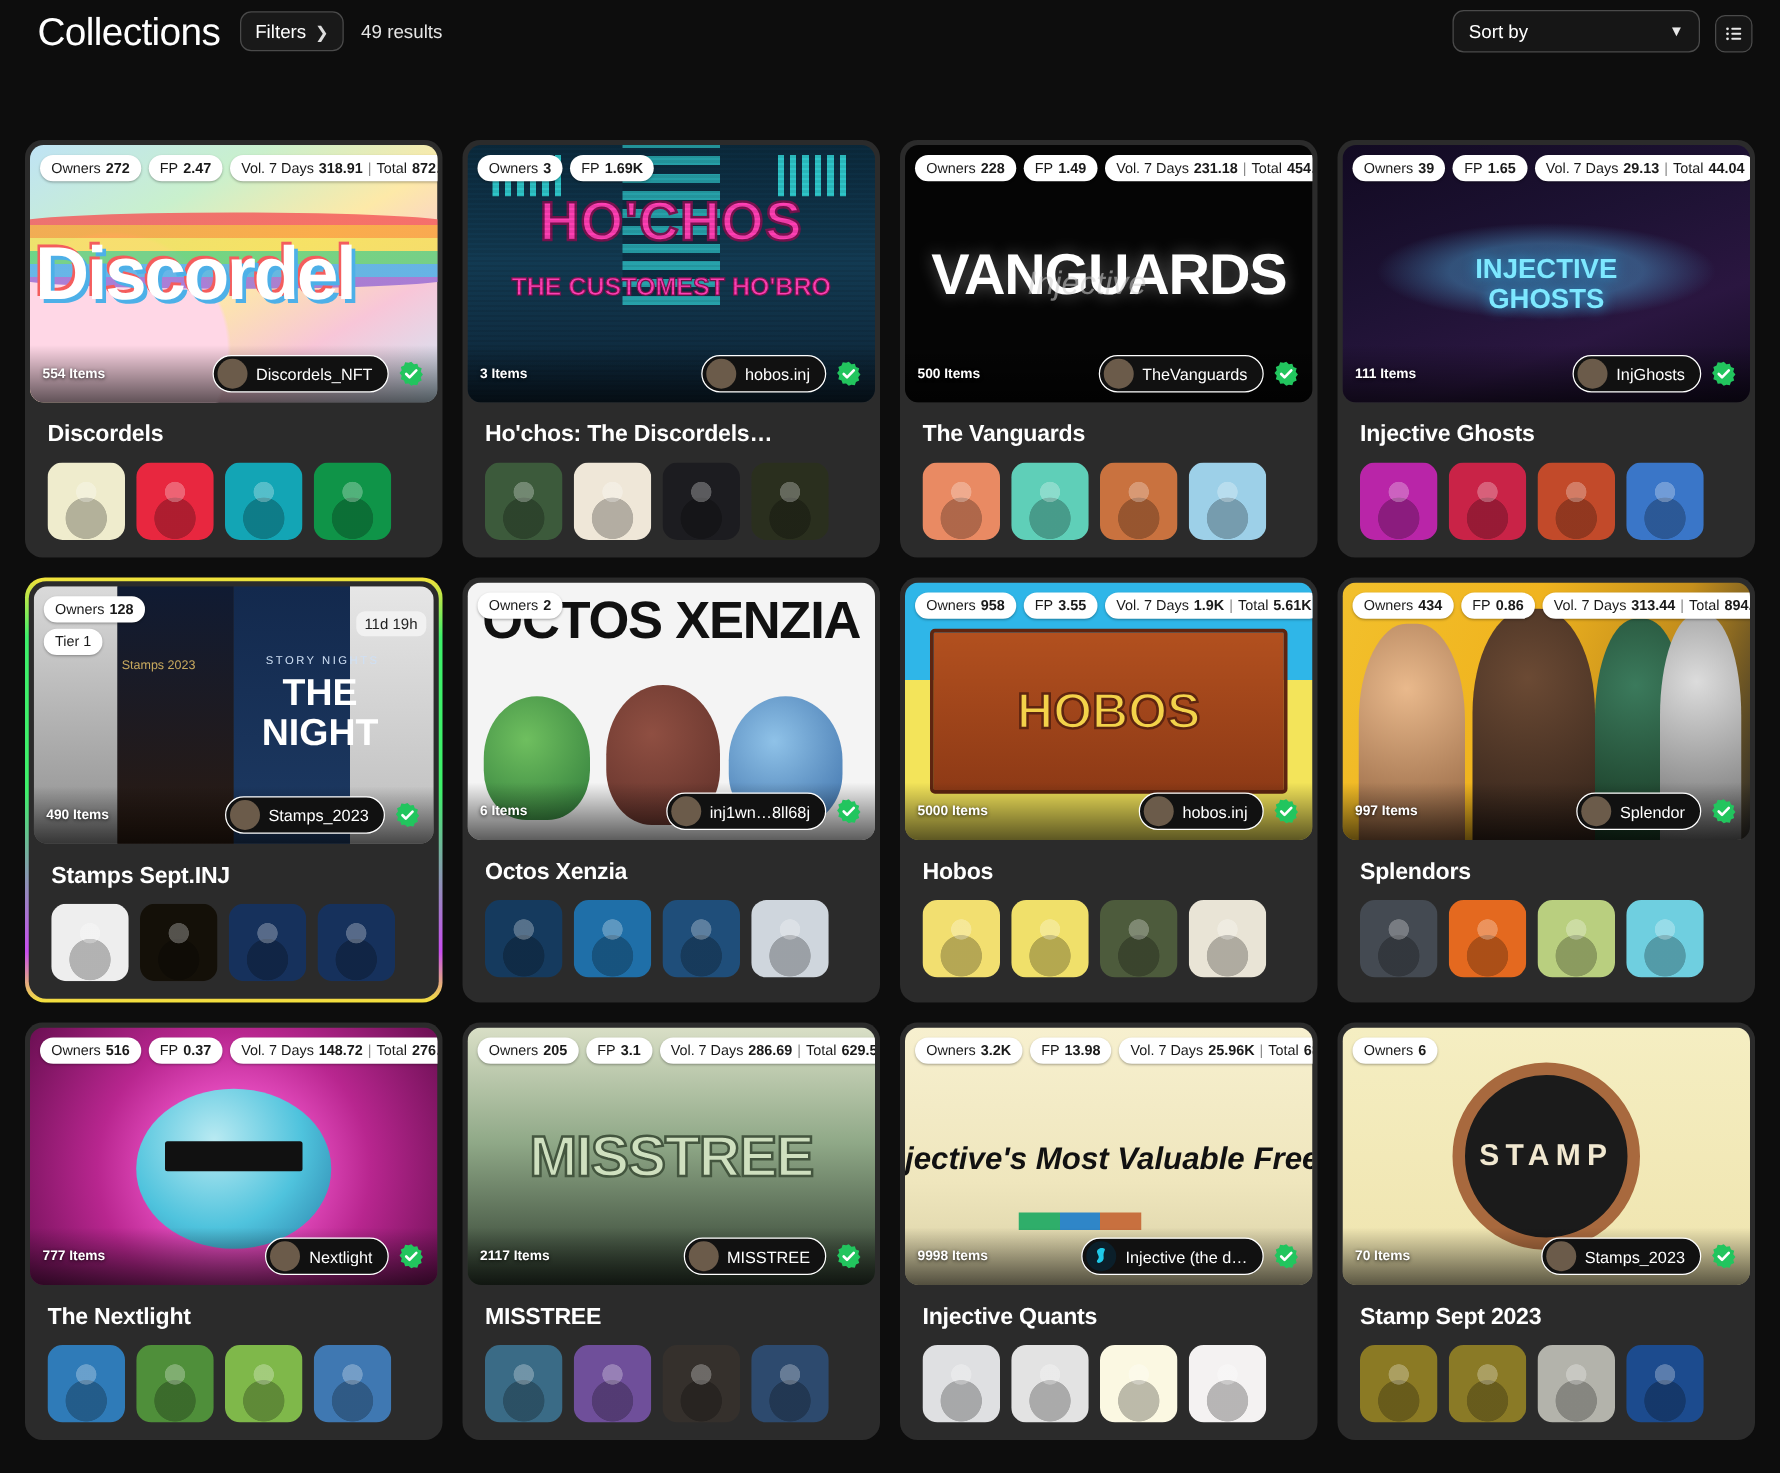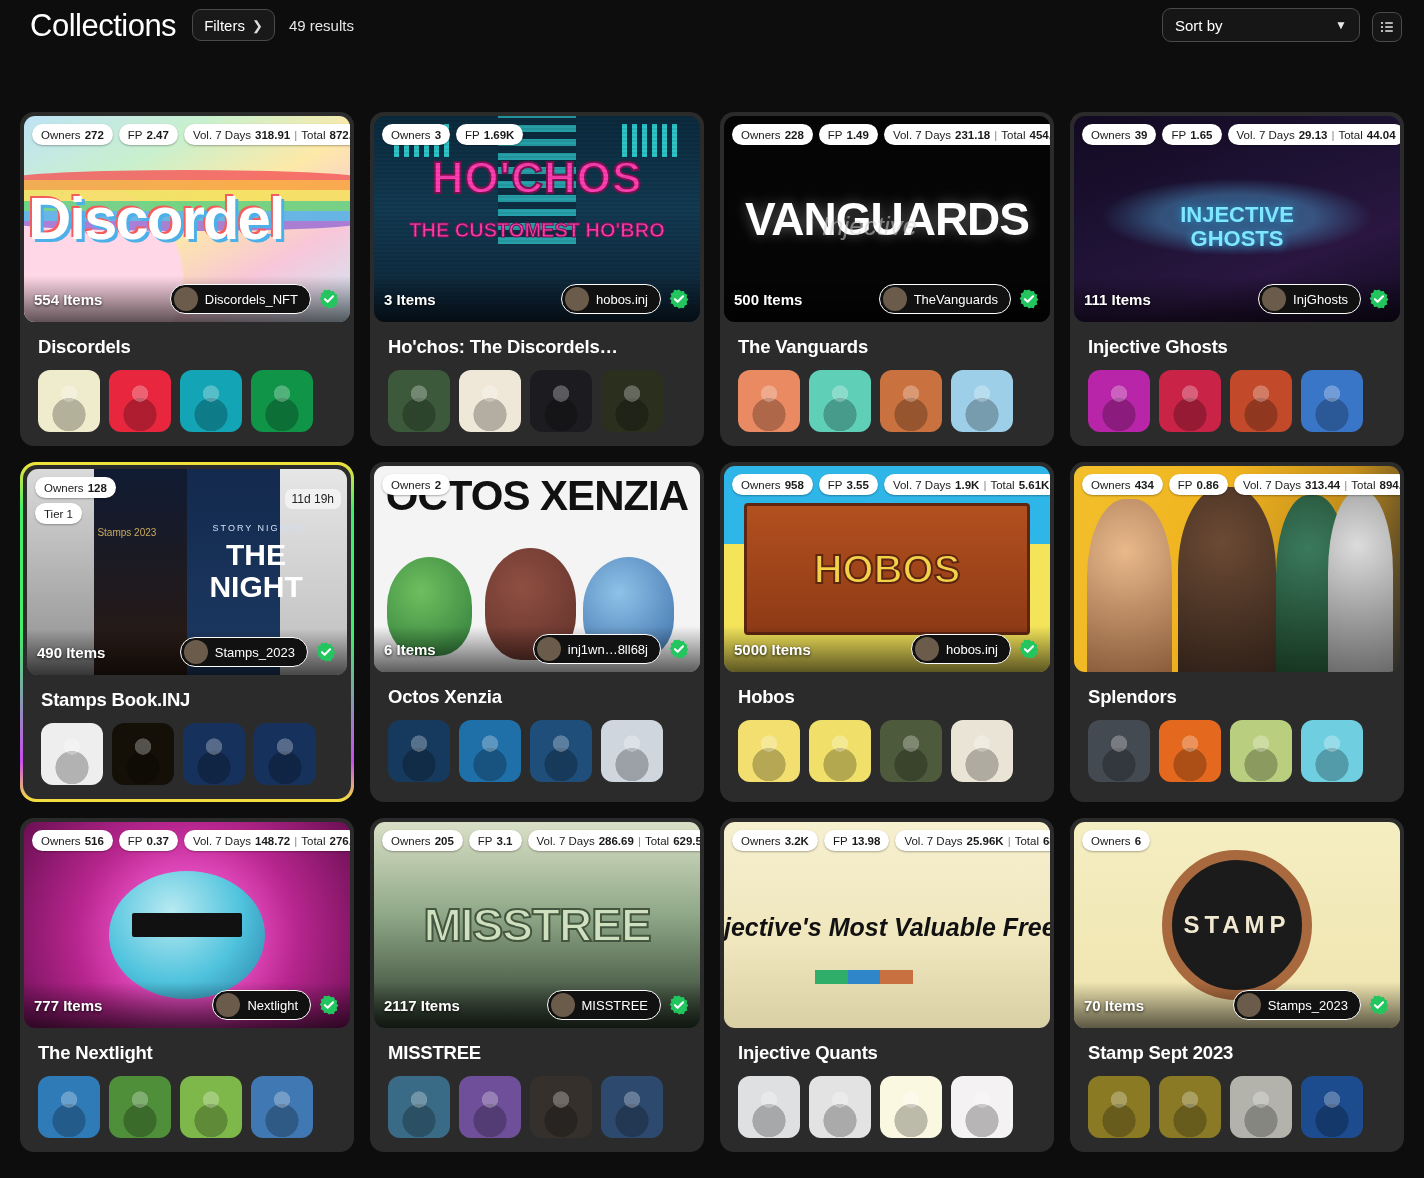--- a/index.html
+++ b/index.html
@@ -167,21 +167,21 @@
     position: absolute;
     left: 0; right: 0; bottom: 0;
     height: 46px;
     display: flex;
     align-items: center;
     padding: 0 10px;
     background: linear-gradient(to top, rgba(0,0,0,.62), rgba(0,0,0,0));
     z-index: 3;
   }
   .items-count {
-    font-size: 15px;
+    font-size: 11px;
     font-weight: bold;
     color: #ffffff;
     text-shadow: 0 1px 3px rgba(0,0,0,.8);
     text-align: right;
   }
   .creator-pill {
     margin-left: auto;
     height: 30px;
     background: #111111;
     border: 1.5px solid #ffffff;
@@ -590,21 +590,21 @@
             
           </div>
           <div class="creator-name">Stamps_2023</div>
         </div>
         <svg class="verified" viewBox="0 0 24 24">
     <path d="M12 1.6l2.3 2.0 3.0-.4 1.0 2.9 2.8 1.2-.8 2.9 1.9 2.4-1.9 2.4.8 2.9-2.8 1.2-1.0 2.9-3.0-.4L12 22.4l-2.3-2.0-3.0.4-1.0-2.9-2.8-1.2.8-2.9L1.8 11.4l1.9-2.4-.8-2.9 2.8-1.2 1.0-2.9 3.0.4z" fill="#22c55e"></path>
     <path d="M7.6 12.2l2.9 2.9 5.9-6.0" stroke="#ffffff" stroke-width="2.3" fill="none" stroke-linecap="round" stroke-linejoin="round"></path>
   </svg>
       </div>
     </div>
-    <div class="card-title">Stamps Book.INJ</div>
+    <div class="card-title">Stamps Sept.INJ</div>
     <div class="thumbs">
           <div class="thumb">
             <div class="t-art" style="background:radial-gradient(circle at 50% 30%, #eeeeee, #eeeeee);"></div>
     <div class="t-art" style="background:
       radial-gradient(circle at 50% 38%, rgba(255,255,255,.28) 0 16%, transparent 17%),
       radial-gradient(circle at 50% 72%, rgba(0,0,0,.25) 0 30%, transparent 31%);"></div>
           </div>
           <div class="thumb">
             <div class="t-art" style="background:radial-gradient(circle at 50% 30%, #141008, #141008);"></div>
     <div class="t-art" style="background:
@@ -771,20 +771,33 @@
           </div>
           <div class="pill">
       <span>Vol. 7 Days</span>
             <b>313.44</b>
       <span class="sep">|</span>
       <span>Total</span>
             <b>894.75</b>
           </div>
         </div>
 
+      <div class="banner-footer">
+        <div class="items-count">997 Items</div>
+        <div class="creator-pill">
+          <div class="creator-av" style="background:#6b5b4a">
+            
+          </div>
+          <div class="creator-name">Splendor</div>
+        </div>
+        <svg class="verified" viewBox="0 0 24 24">
+    <path d="M12 1.6l2.3 2.0 3.0-.4 1.0 2.9 2.8 1.2-.8 2.9 1.9 2.4-1.9 2.4.8 2.9-2.8 1.2-1.0 2.9-3.0-.4L12 22.4l-2.3-2.0-3.0.4-1.0-2.9-2.8-1.2.8-2.9L1.8 11.4l1.9-2.4-.8-2.9 2.8-1.2 1.0-2.9 3.0.4z" fill="#22c55e"></path>
+    <path d="M7.6 12.2l2.9 2.9 5.9-6.0" stroke="#ffffff" stroke-width="2.3" fill="none" stroke-linecap="round" stroke-linejoin="round"></path>
+  </svg>
+      </div>
     </div>
     <div class="card-title">Splendors</div>
     <div class="thumbs">
         <div class="thumb">
           <div class="t-art" style="background:radial-gradient(circle at 50% 30%, #444a52, #444a52);"></div>
     <div class="t-art" style="background:
       radial-gradient(circle at 50% 38%, rgba(255,255,255,.28) 0 16%, transparent 17%),
       radial-gradient(circle at 50% 72%, rgba(0,0,0,.25) 0 30%, transparent 31%);"></div>
         </div>
         <div class="thumb">
@@ -964,20 +977,35 @@
           </div>
           <div class="pill">
       <span>Vol. 7 Days</span>
             <b>25.96K</b>
       <span class="sep">|</span>
       <span>Total</span>
             <b>68.48K</b>
           </div>
         </div>
 
+      <div class="banner-footer">
+        <div class="items-count">9998 Items</div>
+        <div class="creator-pill">
+          <div class="creator-av" style="background:#0b1f2a">
+            <svg width="16" height="16" viewBox="0 0 24 24">
+                <path d="M8 4c-3 3 1 6 1 9s-3 4-2 6 5 1 7-2 0-6 1-9 2-4 1-5-5-2-8 1z" fill="#1fc9e8"></path>
+              </svg>
+          </div>
+          <div class="creator-name">Injective (the d…</div>
+        </div>
+        <svg class="verified" viewBox="0 0 24 24">
+    <path d="M12 1.6l2.3 2.0 3.0-.4 1.0 2.9 2.8 1.2-.8 2.9 1.9 2.4-1.9 2.4.8 2.9-2.8 1.2-1.0 2.9-3.0-.4L12 22.4l-2.3-2.0-3.0.4-1.0-2.9-2.8-1.2.8-2.9L1.8 11.4l1.9-2.4-.8-2.9 2.8-1.2 1.0-2.9 3.0.4z" fill="#22c55e"></path>
+    <path d="M7.6 12.2l2.9 2.9 5.9-6.0" stroke="#ffffff" stroke-width="2.3" fill="none" stroke-linecap="round" stroke-linejoin="round"></path>
+  </svg>
+      </div>
     </div>
     <div class="card-title">Injective Quants</div>
     <div class="thumbs">
         <div class="thumb">
           <div class="t-art" style="background:radial-gradient(circle at 50% 30%, #dfe0e2, #dfe0e2);"></div>
     <div class="t-art" style="background:
       radial-gradient(circle at 50% 38%, rgba(255,255,255,.28) 0 16%, transparent 17%),
       radial-gradient(circle at 50% 72%, rgba(0,0,0,.25) 0 30%, transparent 31%);"></div>
         </div>
         <div class="thumb">

